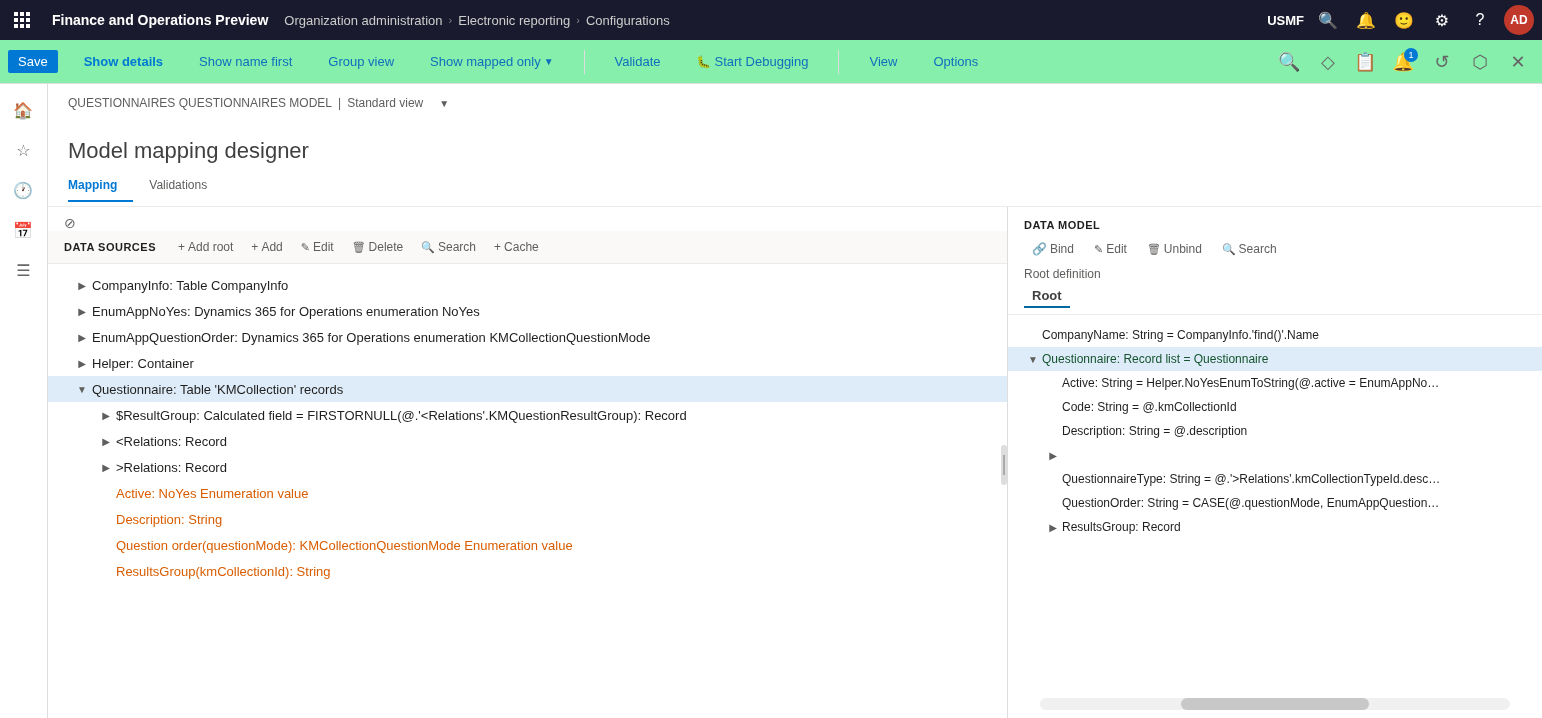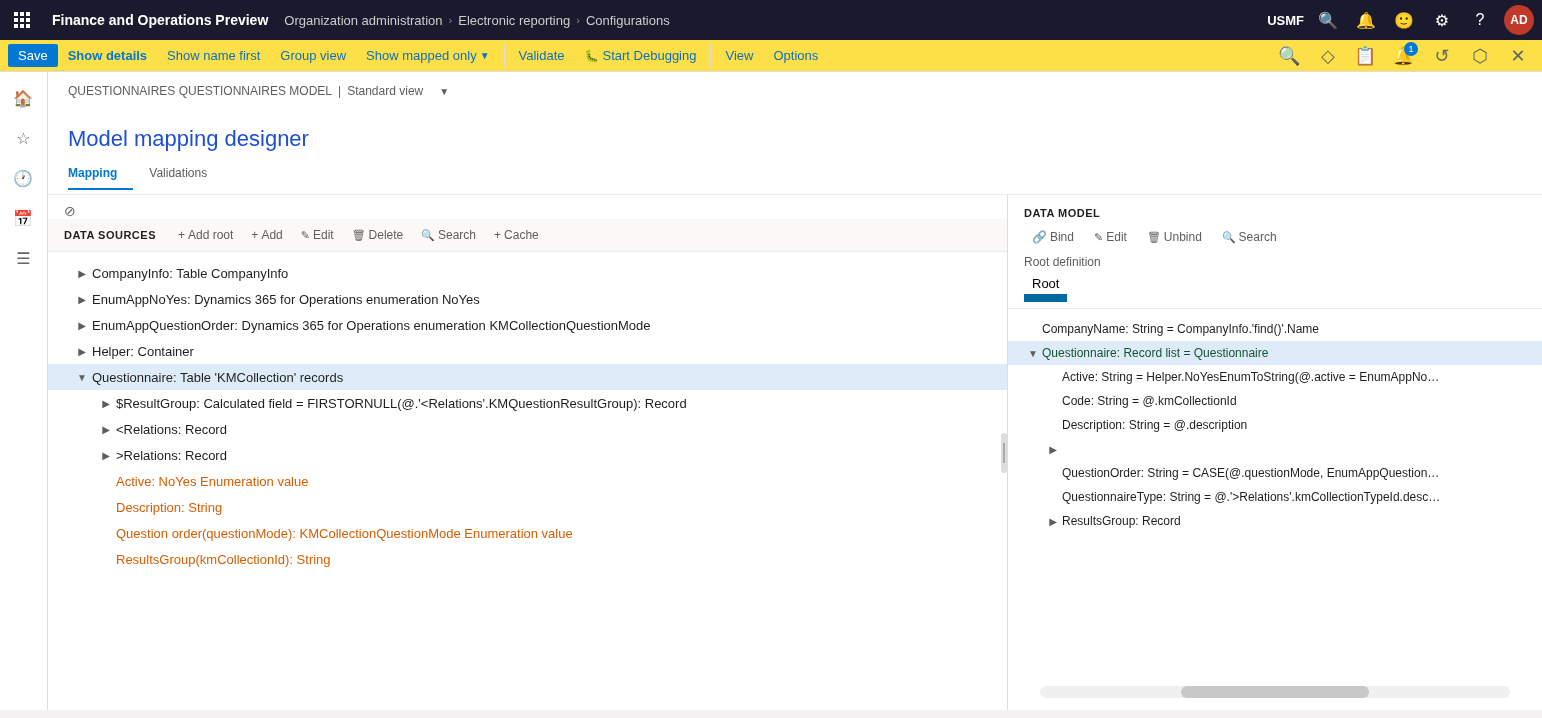--- a/index.html
+++ b/index.html
@@ -20,27 +20,27 @@
     .top-nav .breadcrumb { display: flex; align-items: center; gap: 6px; color: #ccc; font-size: 13px; }
     .top-nav .breadcrumb span { color: #ccc; }
     .top-nav .breadcrumb .chevron { color: #888; font-size: 11px; }
     .top-nav .nav-right { margin-left: auto; display: flex; align-items: center; gap: 10px; color: white; }
     .top-nav .nav-right span { font-size: 13px; font-weight: 600; }
     .top-nav .nav-icon { width: 28px; height: 28px; display: flex; align-items: center; justify-content: center; cursor: pointer; font-size: 16px; }
     .avatar { width: 30px; height: 30px; border-radius: 50%; background: #c0392b; display: flex; align-items: center; justify-content: center; font-size: 12px; font-weight: 700; color: white; cursor: pointer; }
 
     
     .toolbar {
-      background: #fde047;
+      background: #86efac;
       border-bottom: 1px solid #ddd;
       display: flex;
       align-items: center;
-      height: 32px;
+      height: 44px;
       padding: 0 8px;
-      gap: 0;
+      gap: 16px;
     }
     .toolbar-btn {
       display: flex; align-items: center; gap: 4px;
       padding: 4px 10px; border: none; background: none;
       cursor: pointer; font-size: 13px; color: #106ebe;
       border-radius: 2px;
     }
     .toolbar-btn.primary { background: #0078d4; color: white; }
     .toolbar-btn.active-tab { color: #0078d4; font-weight: 600; }
     .toolbar-separator { width: 1px; height: 24px; background: #ddd; margin: 0 4px; }
@@ -81,21 +81,21 @@
 
     .content-header {
       padding: 12px 20px 4px 20px;
       border-bottom: 1px solid #edebe9;
     }
     .breadcrumb-bar {
       display: flex; align-items: center; gap: 6px;
       font-size: 12px; color: #605e5c; margin-bottom: 4px;
     }
     .breadcrumb-bar span { cursor: pointer; }
-    .page-title { font-size: 22px; font-weight: 300; color: #1d4ed8; margin-bottom: 8px; margin-top: 28px; }
+    .page-title { font-size: 22px; font-weight: 300; color: #404040; margin-bottom: 8px; margin-top: 28px; }
 
     .tab-bar { display: flex; gap: 0; border-bottom: none; }
     .tab-item {
       padding: 6px 16px 8px 0; font-size: 12px; cursor: pointer;
       color: #605e5c; border-bottom: 2px solid transparent; margin-right: 16px;
     }
     .tab-item.active { color: #0078d4; border-bottom: 2px solid #0078d4; font-weight: 600; }
 
     
     .split-pane {
@@ -183,22 +183,22 @@
     .dm-action {
       display: flex; align-items: center; gap: 3px;
       padding: 3px 8px; border: none; background: none;
       cursor: pointer; font-size: 12px; color: #605e5c;
       border-radius: 2px;
     }
     .dm-root-label { font-size: 12px; color: #605e5c; margin-bottom: 4px; }
     .dm-root-value {
       display: inline-block;
       padding: 3px 8px;
-      border-bottom: 8px solid #0369a1;
-      font-size: 13px; color: #000000; font-weight: 400;
+      border-bottom: 2px solid #0369a1;
+      font-size: 13px; color: #404040; font-weight: 700;
     }
 
     .dm-tree {
       flex: 1;
       overflow-y: auto;
       overflow-x: hidden;
       padding: 8px 0;
     }
 
     .dm-item {
@@ -492,26 +492,26 @@
             <span class="dm-expand" style="visibility:hidden;">▶</span>
             <span style="font-size:12px;color:#201f1e;">Description: String = @.description</span>
           </div>
 
           <div class="dm-item" style="padding-left:36px;">
             <span class="dm-expand">▶</span>
           </div>
 
           <div class="dm-item" style="padding-left:36px;">
             <span class="dm-expand" style="visibility:hidden;">▶</span>
+            <span style="font-size:12px;color:#201f1e;">QuestionnaireType: String = @.'&gt;Relations'.kmCollectionTypeId.desc…</span>
+          </div>
+
+          <div class="dm-item" style="padding-left:36px;">
+            <span class="dm-expand" style="visibility:hidden;">▶</span>
             <span style="font-size:12px;color:#201f1e;">QuestionOrder: String = CASE(@.questionMode, EnumAppQuestion…</span>
-          </div>
-
-          <div class="dm-item" style="padding-left:36px;">
-            <span class="dm-expand" style="visibility:hidden;">▶</span>
-            <span style="font-size:12px;color:#201f1e;">QuestionnaireType: String = @.'&gt;Relations'.kmCollectionTypeId.desc…</span>
           </div>
 
           <div class="dm-item" style="padding-left:36px;">
             <span class="dm-expand">▶</span>
             <span style="font-size:12px;color:#201f1e;">ResultsGroup: Record</span>
           </div>
         </div>
 
         <div style="padding: 4px 16px 8px 16px;">
           <div class="scrollbar-area">

